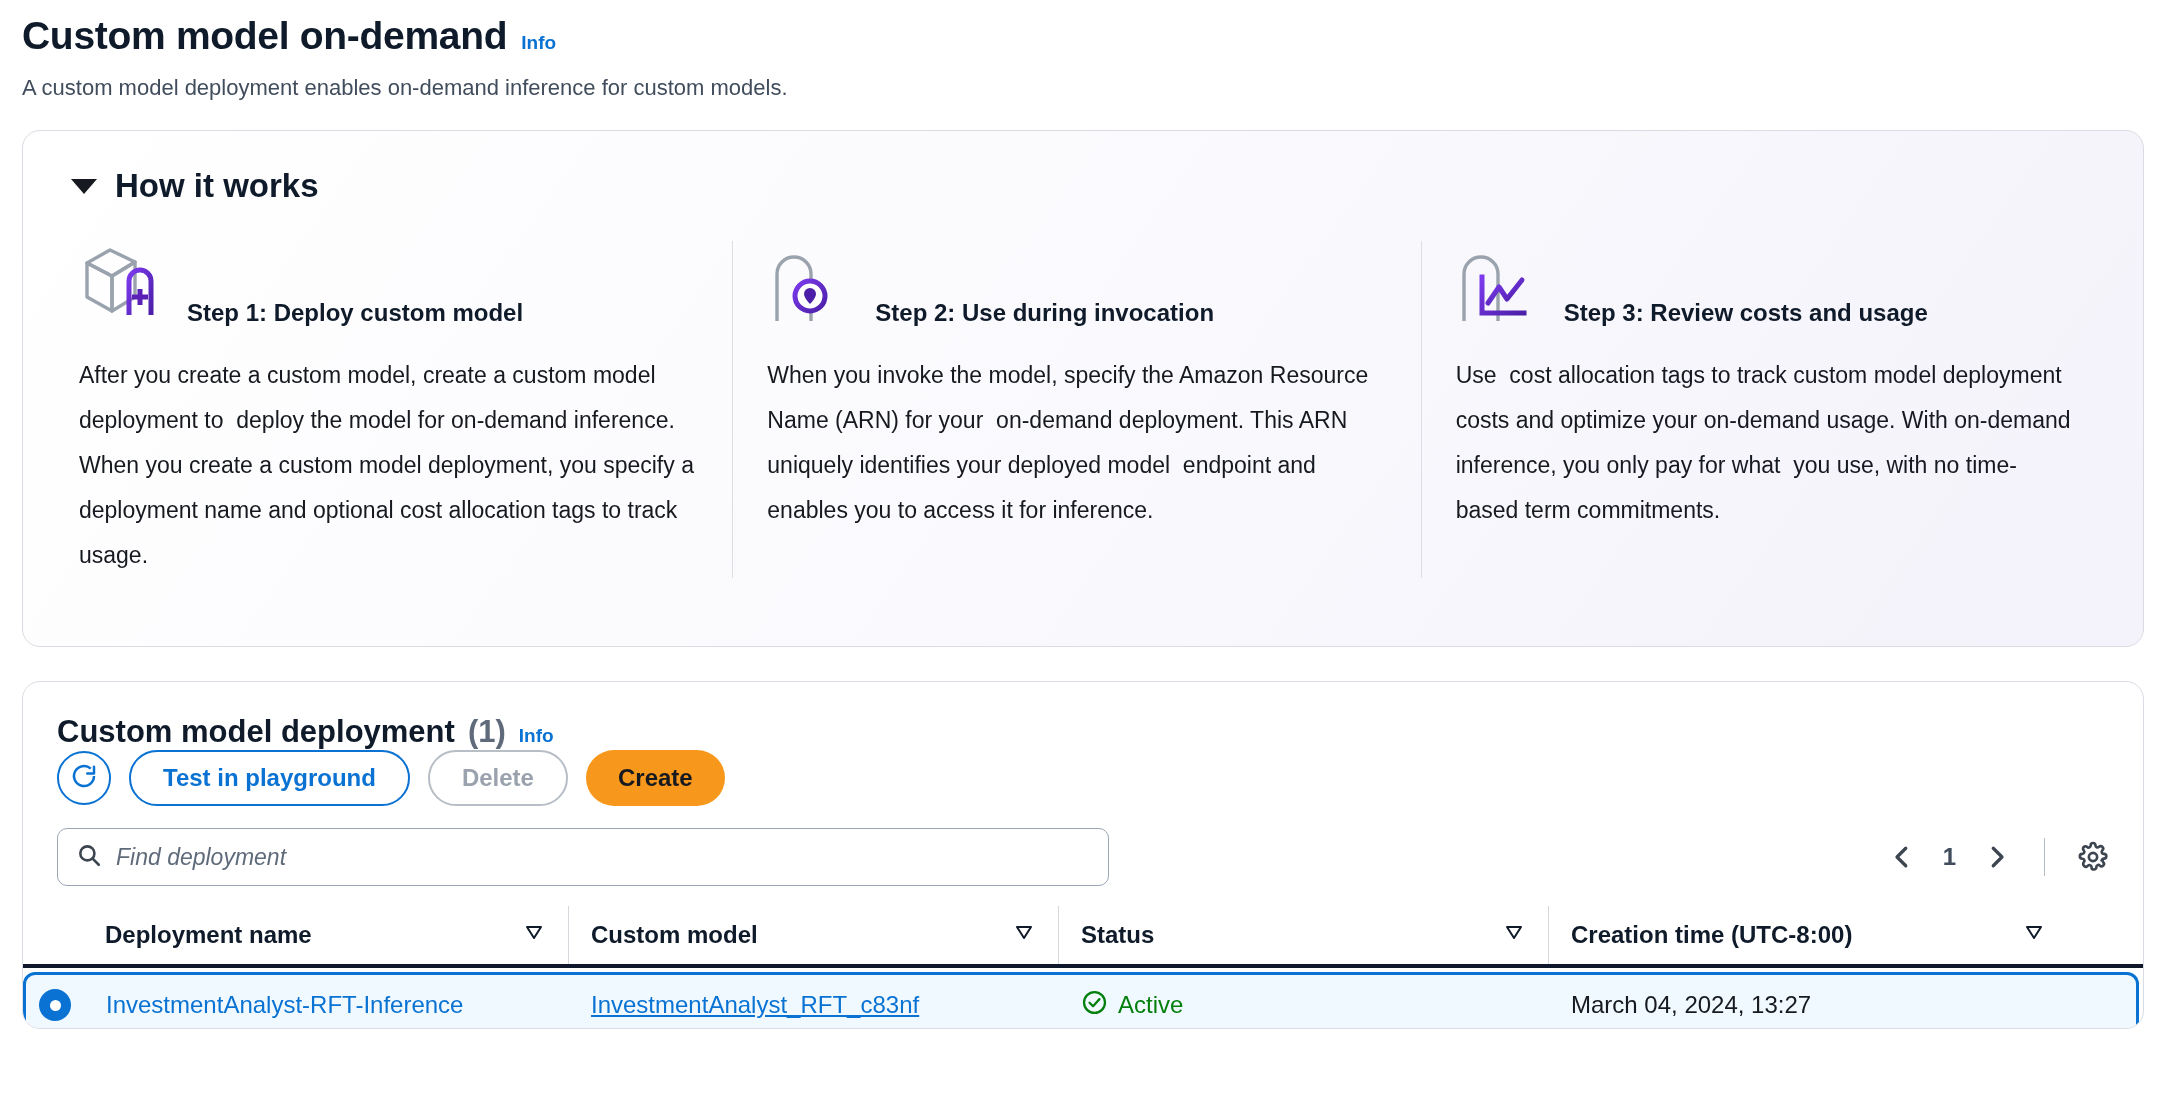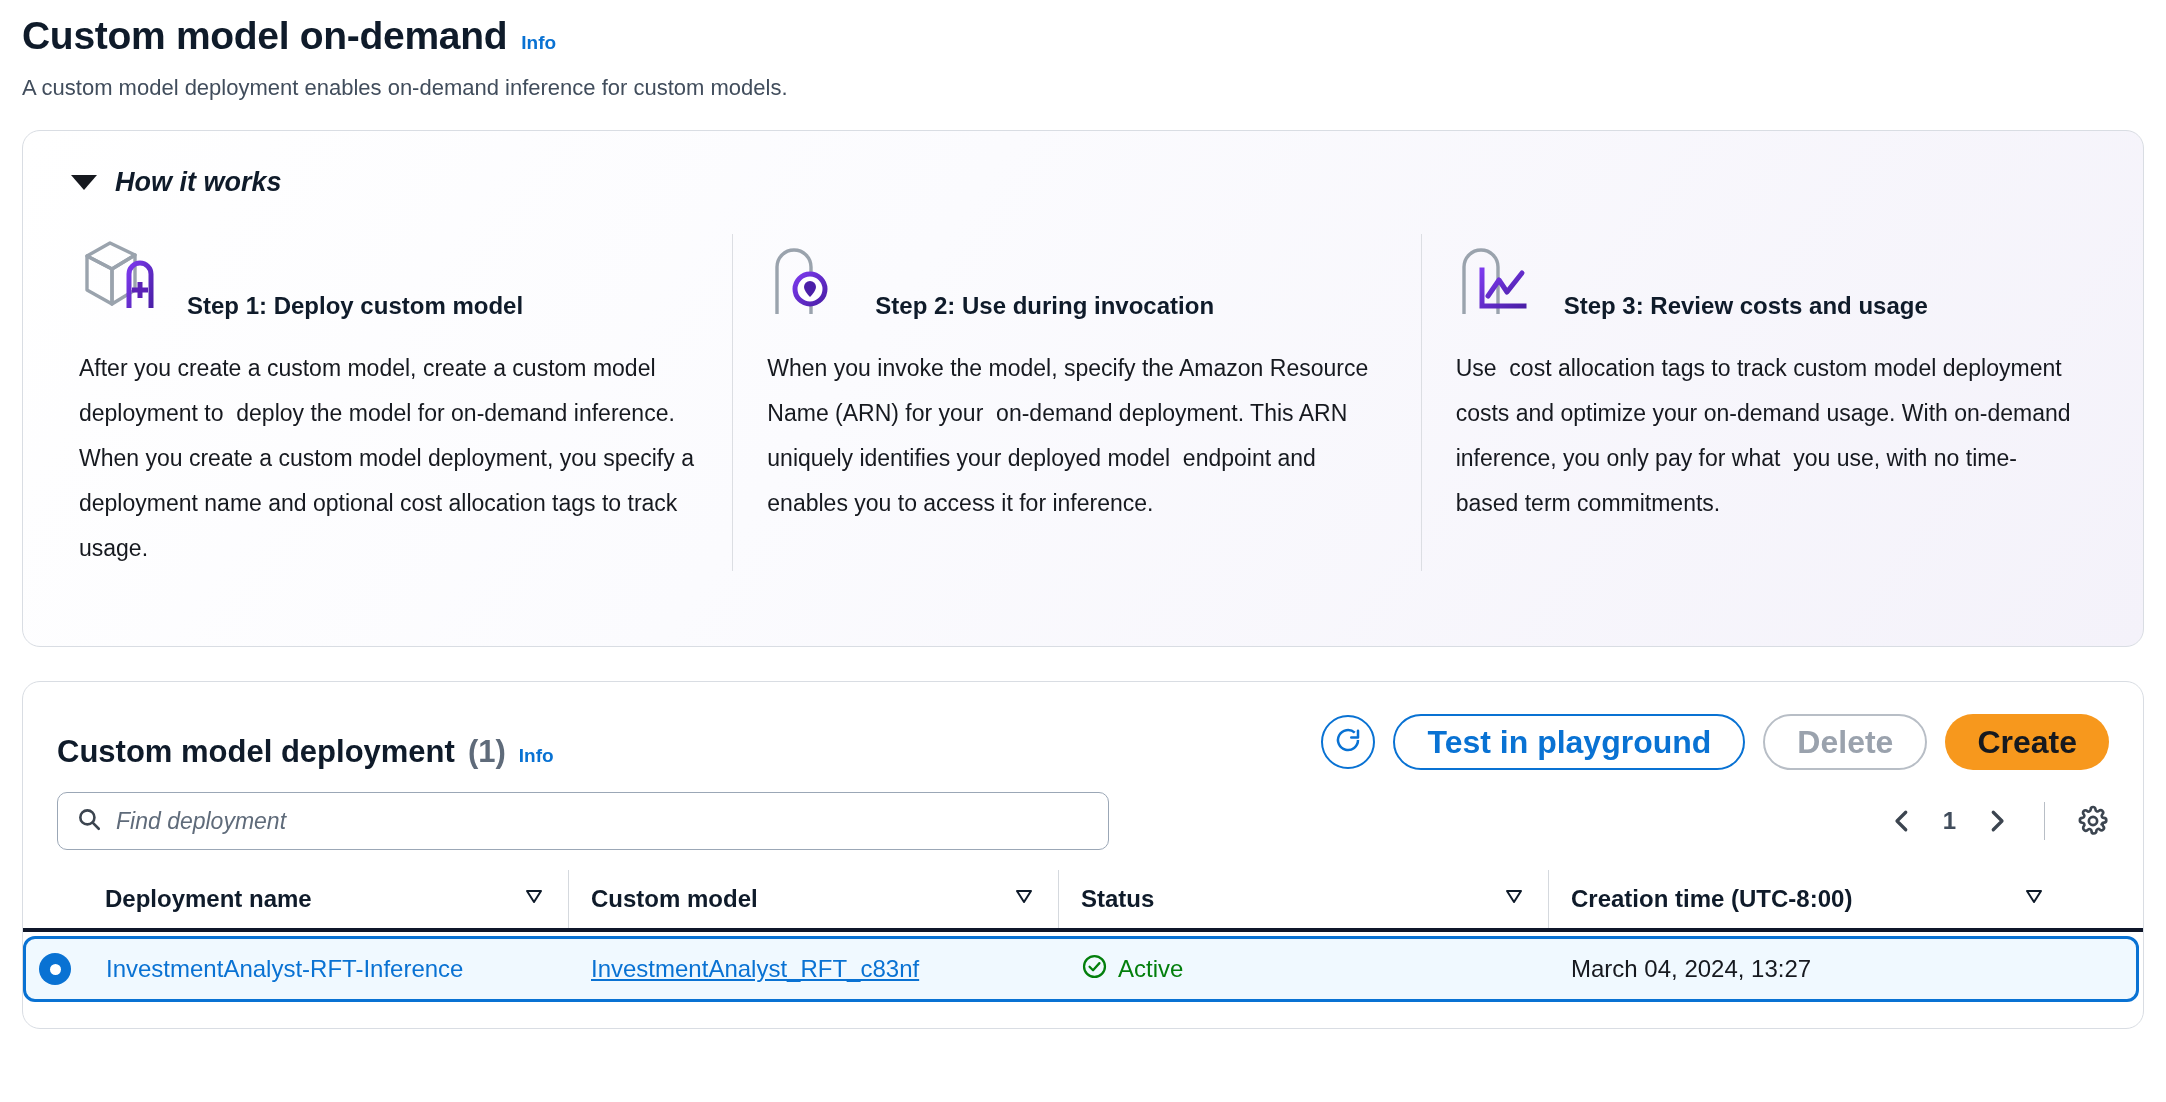--- a/index.html
+++ b/index.html
@@ -33,21 +33,21 @@
     height: 517px;
   }
   .hiw-header { display: flex; align-items: center; gap: 18px; margin: 10px 0 0 14px; }
   .caret-down {
     width: 0; height: 0;
     border-left: 13px solid transparent;
     border-right: 13px solid transparent;
     border-top: 15px solid #16191f;
     cursor: pointer;
   }
-  .hiw-title { font-size: 27px; font-weight: 700; color: #0f1b2a; font-style: italic; }
+  .hiw-title { font-size: 33px; font-weight: 700; color: #0f1b2a; }
 
   .hiw-cols { display: flex; margin-top: 36px; }
   .hiw-col { flex: 1; padding: 0 34px; position: relative; }
   .hiw-col + .hiw-col { border-left: 1px solid #dcdee3; }
   .hiw-col:nth-child(1) { padding-left: 22px; }
 
   .step-head { display: flex; align-items: flex-end; gap: 22px; height: 86px; }
   .step-icon { width: 86px; height: 86px; flex: none; }
   .step-label { font-size: 24px; font-weight: 700; color: #0f1b2a; }
   .step-body {
@@ -62,37 +62,38 @@
   .dep-card {
     margin-top: 34px;
     border: 1px solid #d9dde3;
     border-radius: 18px;
     background: #ffffff;
     padding: 24px 0 0 0;
     height: 348px;
     overflow: hidden;
   }
   .dep-head {
-    display: flex; align-items: flex-end; justify-content: space-between;
+    display: flex; align-items: flex-start; justify-content: space-between;
     padding: 8px 34px 0 34px;
+    flex-direction: column;
   }
   .dep-title-wrap { display: flex; align-items: baseline; gap: 13px; }
   .dep-title { font-size: 31px; font-weight: 700; color: #0f1b2a; }
   .dep-count { font-size: 31px; font-weight: 700; color: #5f6b7a; }
   .dep-info { font-size: 19px; font-weight: 700; color: #0972d3; cursor: pointer; }
 
   .dep-actions { display: flex; align-items: center; gap: 18px; }
   .icon-btn-refresh {
     width: 54px; height: 54px; border-radius: 50%;
     border: 2px solid #0972d3; display: flex; align-items: center; justify-content: center;
     cursor: pointer; background: #fff;
   }
   .btn {
     height: 56px; border-radius: 28px; display: flex; align-items: center;
-    justify-content: center; font-size: 32px; font-weight: 700; cursor: pointer;
+    justify-content: center; font-size: 24px; font-weight: 700; cursor: pointer;
     padding: 0 32px; white-space: nowrap;
   }
   .btn-outline-blue { border: 2px solid #0972d3; color: #0972d3; background: #fff; }
   .btn-disabled { border: 2px solid #b8bec6; color: #9aa2ad; background: #fff; cursor: default; }
   .btn-primary { background: #f7981d; color: #16191f; border: none; }
 
   .dep-toolbar {
     display: flex; align-items: center; justify-content: space-between;
     padding: 22px 34px 0 34px;
   }

